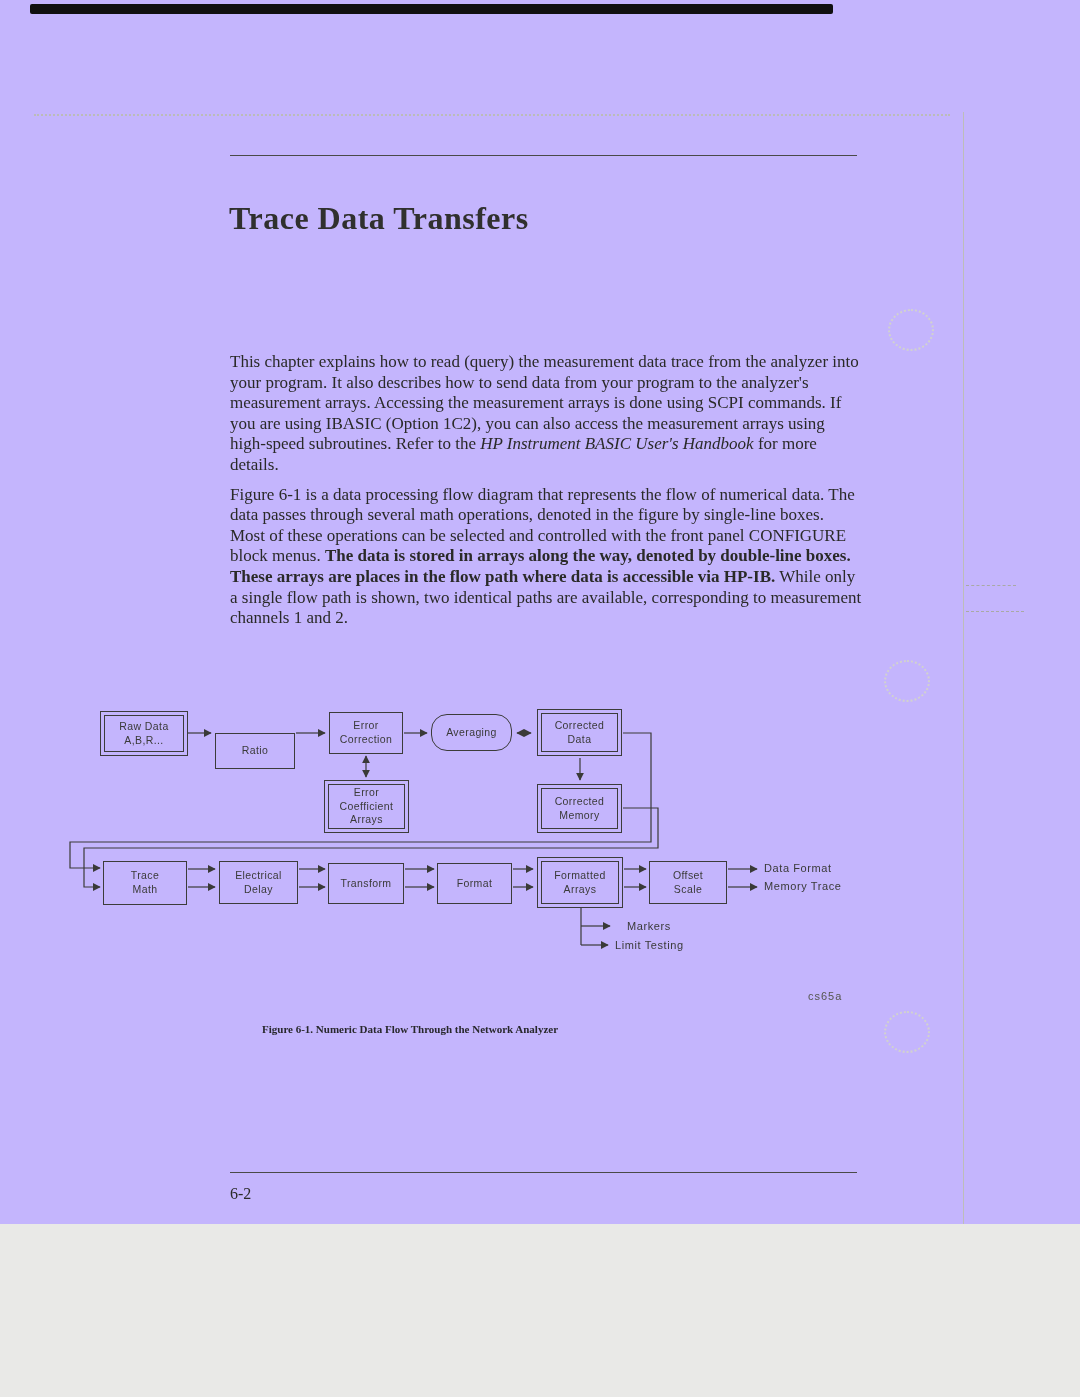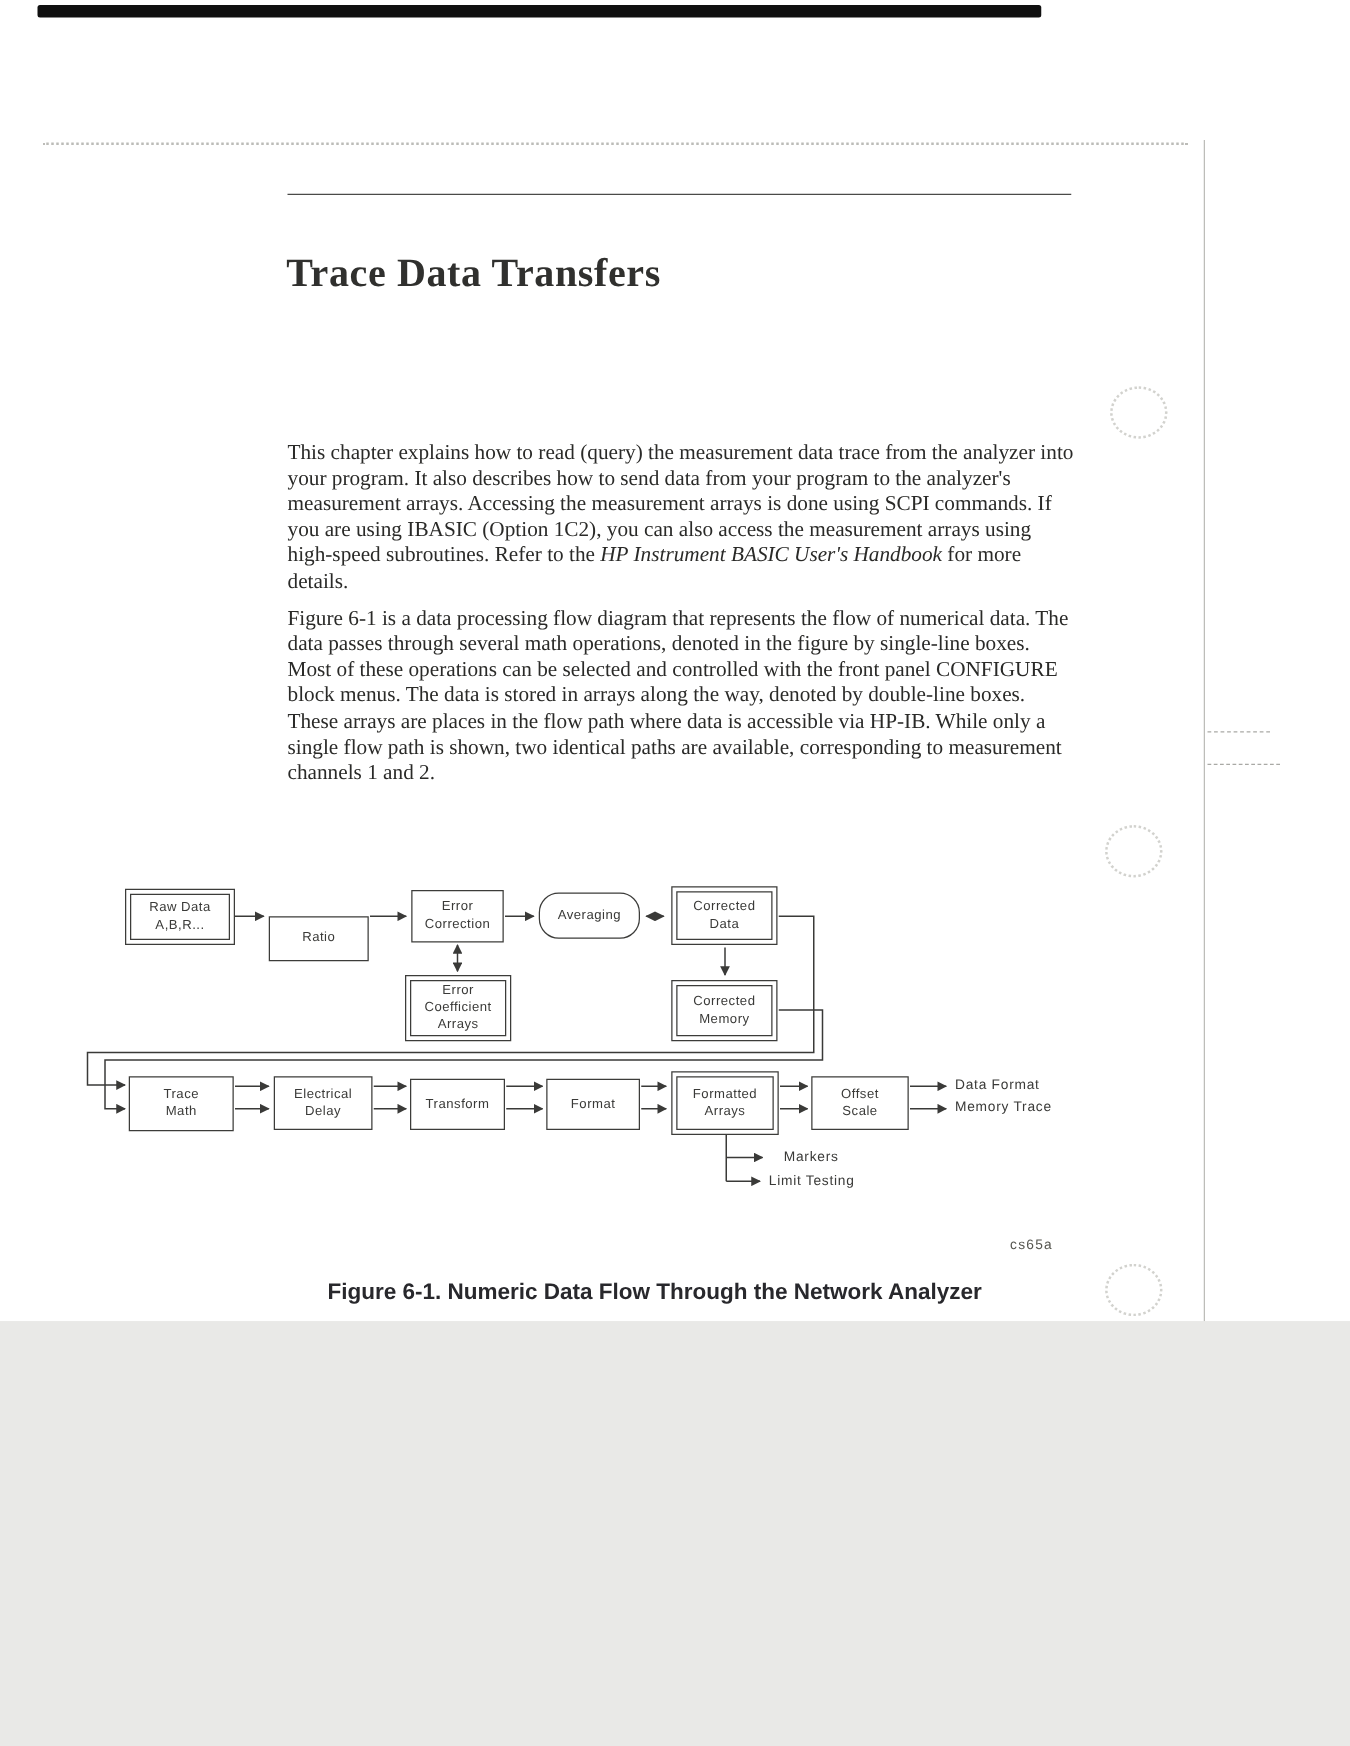--- a/index.html
+++ b/index.html
@@ -1,19 +1,19 @@
 <!DOCTYPE html>
 <html><head>
 <meta charset="utf-8">
 <style>
   * { margin:0; padding:0; box-sizing:border-box; }
   html,body { background:#e9e9e7; }
   .page {
-    position:relative; width:1080px; height:1057px; margin:0 auto;
-    background:#ffffff; font-family:"Liberation Serif", serif; overflow:hidden;
+    position:relative; width:1080px; height:1224px; margin:0 auto;
+    background:#c4b5fd; font-family:"Liberation Serif", serif; overflow:hidden;
   }
   .scan-topbar { position:absolute; left:30px; top:4px; width:803px; height:10px; background:#101010; border-radius:2px; }
   .dotted { position:absolute; border-top:2px dotted #bcbcb8; }
   .dotted.top { left:34px; top:114px; width:916px; }
   .dotted.bottom { left:34px; top:1260px; width:916px; }
   .vline { position:absolute; left:963px; top:112px; height:1150px; width:1px; background:#bdbdb9; }
   .dash { position:absolute; border-top:1px dashed #a9a9a5; }
   .dash.d1 { left:966px; top:585px; width:50px; }
   .dash.d2 { left:966px; top:611px; width:58px; }
   .hole { position:absolute; width:46px; height:42px; border:2px dotted #d2d2ce; border-radius:50%; }
@@ -23,38 +23,38 @@
   .rule { position:absolute; height:1px; background:#4a4a48; }
   .rule.top-rule { left:230px; top:155px; width:627px; }
   .rule.bottom-rule { left:230px; top:1172px; width:627px; }
   .title {
     position:absolute; left:229px; top:200px; font-size:32px; font-weight:600;
     color:#30302e; letter-spacing:0.5px; font-family:"Liberation Serif", serif;
   }
   .body-text { position:absolute; left:230px; top:352px; width:632px; font-size:17px; line-height:20.6px; color:#2a2a28; }
   .body-text p + p { margin-top:9px; }
   .body-text i { font-style:italic; }
-  .body-text b { font-weight:400; }
+  .body-text b { font-weight:700; }
 
   .box {
     position:absolute; border:1.4px solid #3c3c3a;
     display:flex; align-items:center; justify-content:center; text-align:center;
   }
   .box.double { padding:3px; }
   .box.double .inner { border:1px solid #3c3c3a; width:100%; height:100%; display:flex; align-items:center; justify-content:center; }
   .box-label {
     font-family:"Liberation Sans", sans-serif; font-size:10.5px; color:#3a3a38;
     white-space:pre-line; line-height:1.3; letter-spacing:0.4px;
   }
   .dlabel {
     position:absolute; font-family:"Liberation Sans", sans-serif; font-size:11px;
     color:#3a3a38; white-space:nowrap; letter-spacing:0.6px;
   }
   .code { position:absolute; left:808px; top:990px; font-family:"Liberation Sans", sans-serif; font-size:11px; color:#55554f; letter-spacing:1px; }
-  .caption { position:absolute; left:262px; top:1023px; font-family:Liberation Sans, sans-serif; font-weight:700; font-size:18px; color:#28282c; }
+  .caption { position:absolute; left:262px; top:1023px; font-family:Liberation Serif, serif; font-weight:700; font-size:11px; color:#28282c; }
   .pageno { position:absolute; left:230px; top:1185px; font-size:16px; color:#2a2a28; }
   svg.connectors { position:absolute; left:0; top:0; pointer-events:none; }
 </style>
 </head>
 <body>
 
 <div class="page">
 
   <div class="scan-topbar"></div>
   <div class="dotted top"></div>

